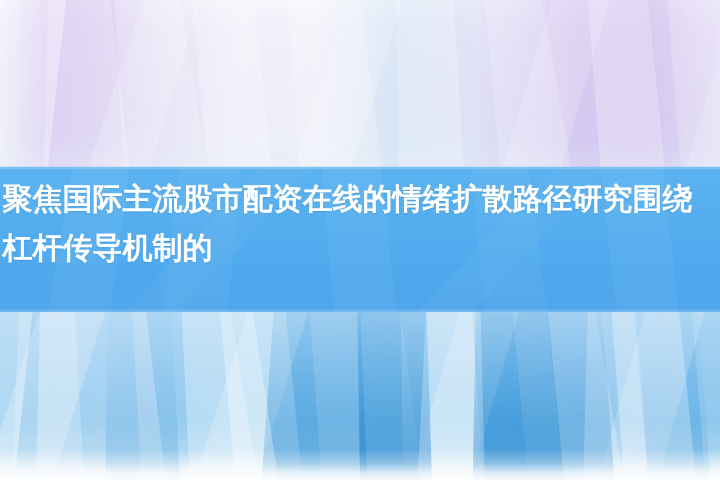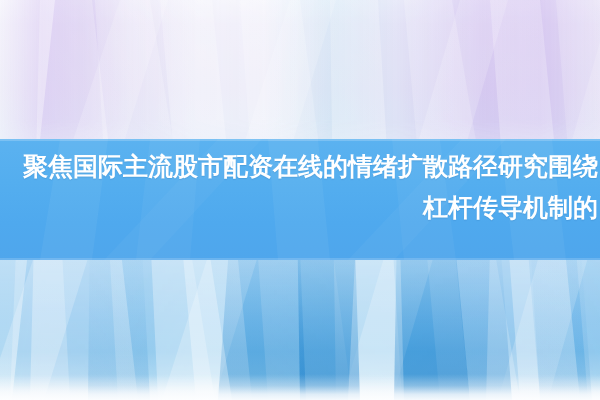--- a/index.html
+++ b/index.html
@@ -96,21 +96,21 @@
     width: 600px; height: 2px;
     background: rgba(255,255,255,0.16);
   }
 
   
   .headline {
     position: absolute;
     left: 0;
     top: 146px;
     width: 600px;
-    text-align: right;
+    text-align: left;
     color: #ffffff;
     font-size: 25px;
     line-height: 41px;
     font-weight: bold;
     letter-spacing: 0px;
     padding: 0 2px;
     box-sizing: border-box;
     text-shadow: 0 1px 1px rgba(30,90,150,0.18);
     white-space: normal;
     word-break: break-all;

